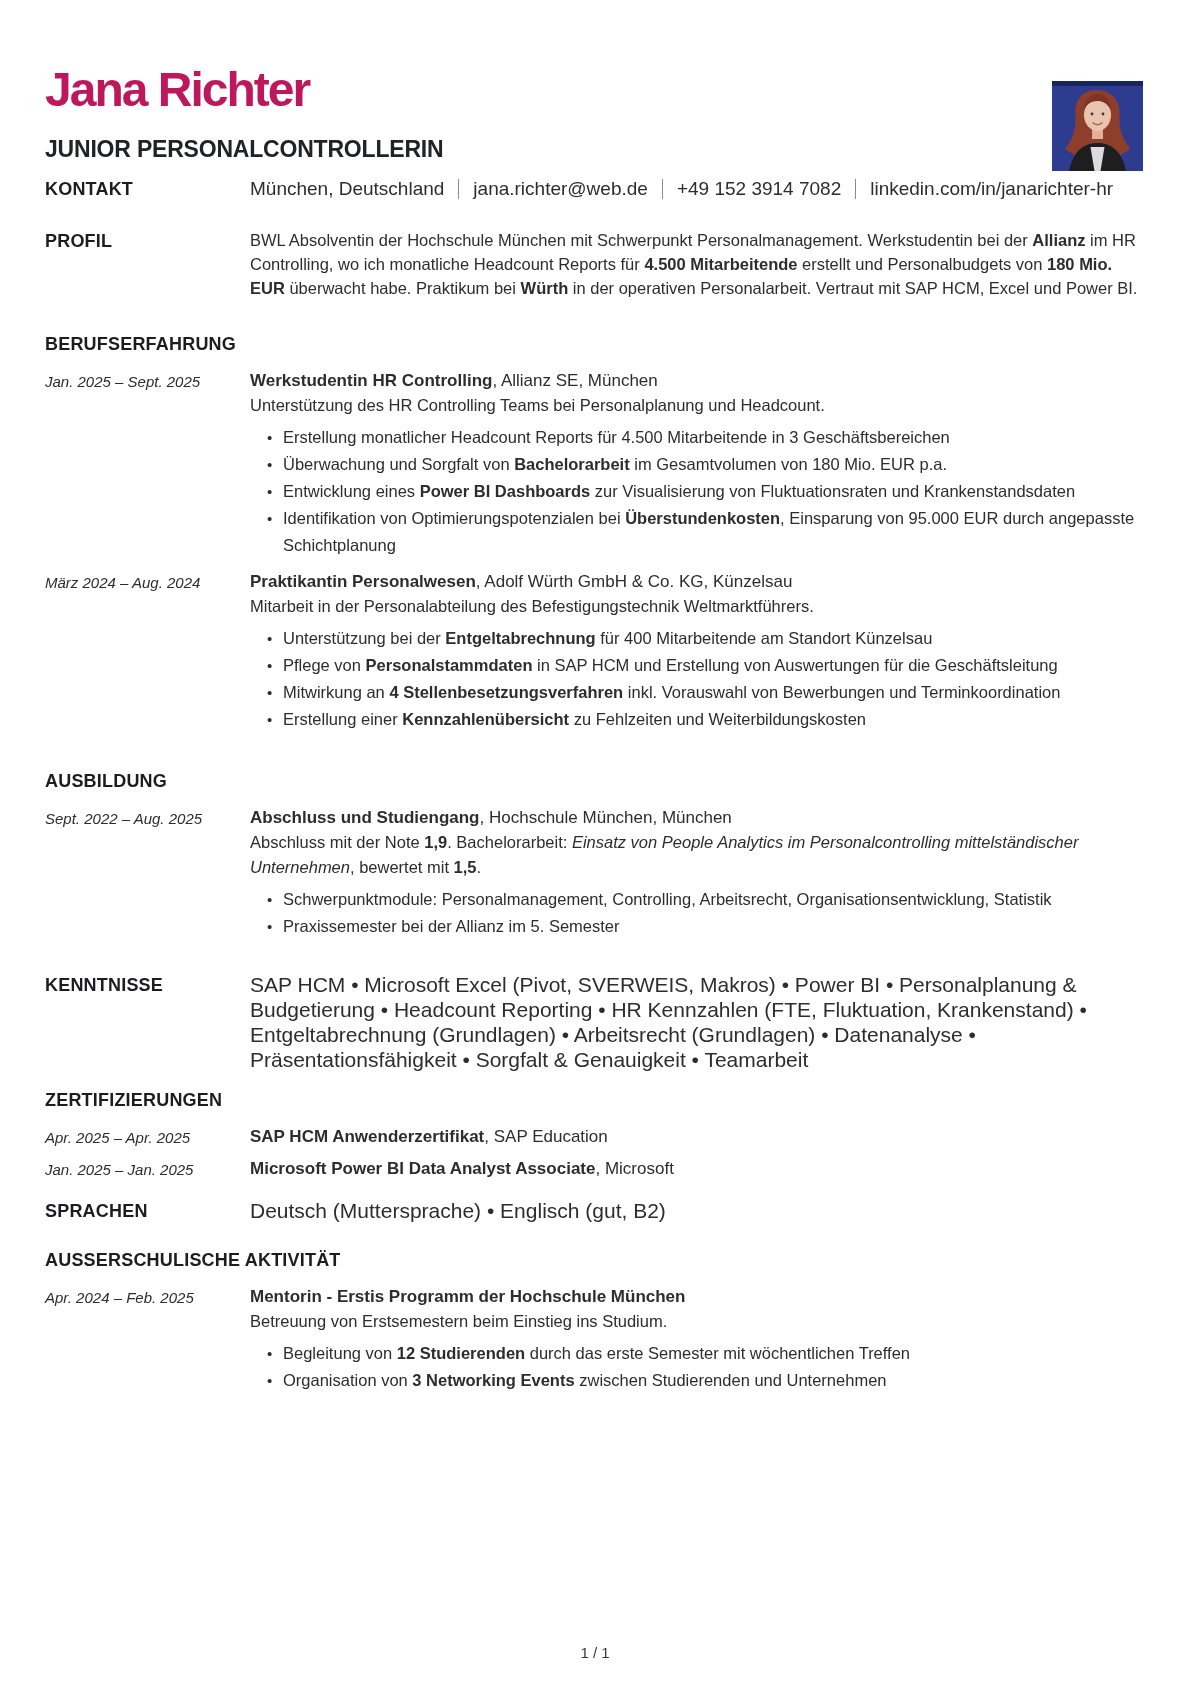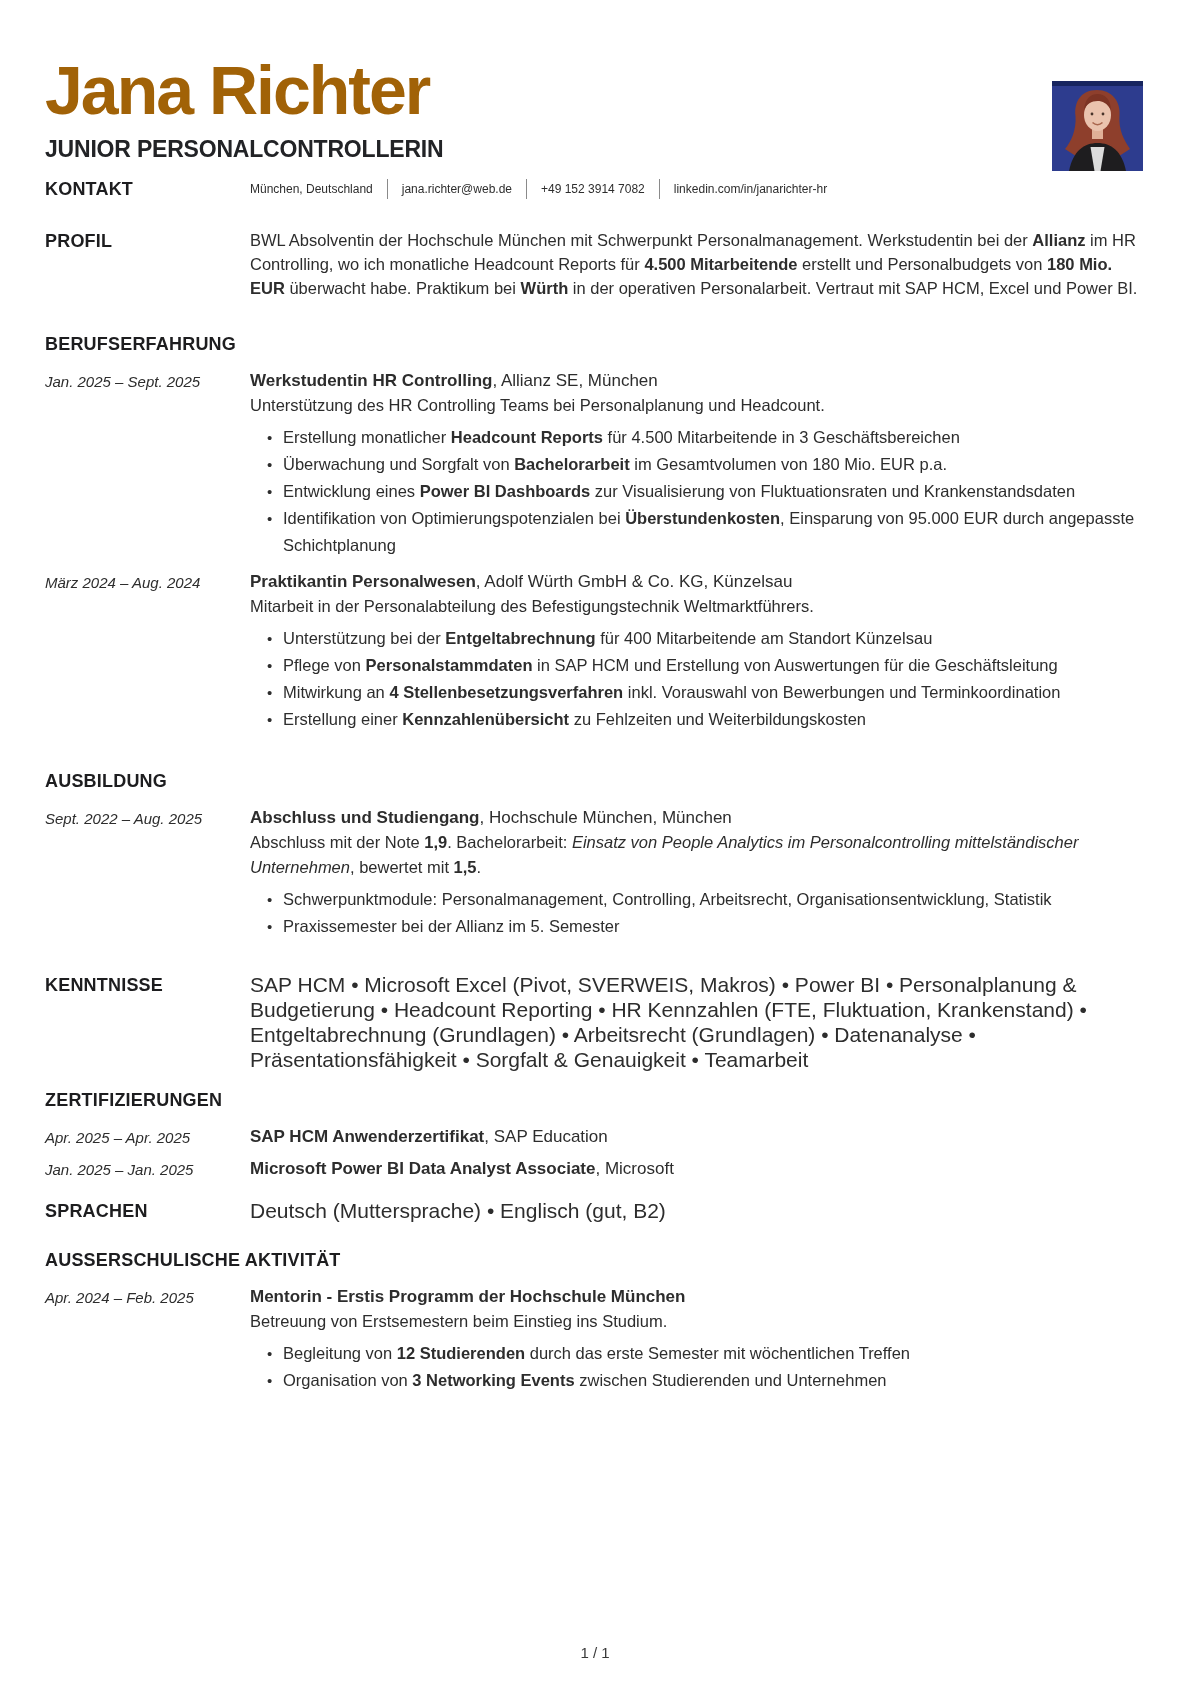--- a/index.html
+++ b/index.html
@@ -2,32 +2,32 @@
 <html lang="de"><head>
 <meta charset="utf-8">
 <style>
   * { margin:0; padding:0; box-sizing:border-box; }
   html,body { background:#ffffff; }
   body { font-family:"Liberation Sans","DejaVu Sans",sans-serif; color:#2d2d2d; }
   .page { position:relative; width:1190px; height:1683px; background:#fff; overflow:hidden; margin:0 auto; }
   .inner { position:absolute; left:45px; top:0; width:1100px; }
 
   
-  .name { margin-top:52px; font-size:68px; font-weight:700; letter-spacing:-2px; line-height:76px; color:#a16207; }
+  .name { margin-top:52px; font-size:48px; font-weight:700; letter-spacing:-2px; line-height:76px; color:#be185d; }
   .jobtitle { margin-top:6px; font-size:23px; font-weight:700; letter-spacing:-0.2px; line-height:30px; color:#222326; }
   .photo { position:absolute; top:81px; right:47px; width:91px; height:90px; display:block; }
 
   
   .row { display:grid; grid-template-columns:205px 1fr; align-items:start; }
   .label { font-size:18px; font-weight:700; color:#1d1d1f; letter-spacing:0.2px; line-height:26px; }
   .heading { font-size:18px; font-weight:700; color:#1d1d1f; letter-spacing:0.2px; line-height:24px; }
   .date { font-size:15px; font-style:italic; color:#2d2d2d; line-height:25px; padding-top:1px; }
 
   .contact-row { margin-top:12px; }
-  .contact-line { font-size:12px; line-height:26px; display:flex; align-items:center; flex-wrap:wrap; }
+  .contact-line { font-size:19px; line-height:26px; display:flex; align-items:center; flex-wrap:wrap; }
   .sep { display:inline-block; width:1px; height:20px; background:#8a8a8a; margin:0 14px; }
 
   .profil-row { margin-top:26px; }
   .para { font-size:16.5px; line-height:24px; hyphens:manual; }
 
   .sec-exp { margin-top:32px; }
   .sec-edu { margin-top:36px; }
   .sec-cert { margin-top:16px; }
   .sec-act { margin-top:24px; }
 
@@ -92,21 +92,21 @@
     </div>
 
     <div class="heading sec-exp">BERUFSERFAHRUNG</div>
 
     <div class="row entry-row">
       <div class="date">Jan. 2025 – Sept. 2025</div>
       <div>
         <div class="entry-title"><span style="font-weight: 700;">Werkstudentin HR Controlling</span><span>, Allianz SE, München</span></div>
         <div class="entry-desc">Unterstützung des HR Controlling Teams bei Personalplanung und Headcount.</div>
         <ul class="bullets">
-          <li><span>Erstellung monatlicher </span><span style="font-weight: 700;">Headcount Reports</span><span> für 4.500 Mitarbeitende in 3 Geschäftsbereichen</span></li>
+          <li><span>Erstellung monatlicher </span><span style="font-weight: 400;">Headcount Reports</span><span> für 4.500 Mitarbeitende in 3 Geschäftsbereichen</span></li>
           <li><span>Überwachung und Sorgfalt von </span><span style="font-weight: 700;">Bachelorarbeit</span><span> im Gesamtvolumen von 180 Mio. EUR p.a.</span></li>
           <li><span>Entwicklung eines </span><span style="font-weight: 700;">Power BI Dashboards</span><span> zur Visualisierung von Fluktuationsraten und Krankenstandsdaten</span></li>
           <li><span>Identifikation von Optimierungspotenzialen bei </span><span style="font-weight: 700;">Überstundenkosten</span><span>, Einsparung von 95.000 EUR durch an­gepasste Schichtplanung</span></li>
         </ul>
       </div>
     </div>
 
     <div class="row entry-row entry2">
       <div class="date">März 2024 – Aug. 2024</div>
       <div>

